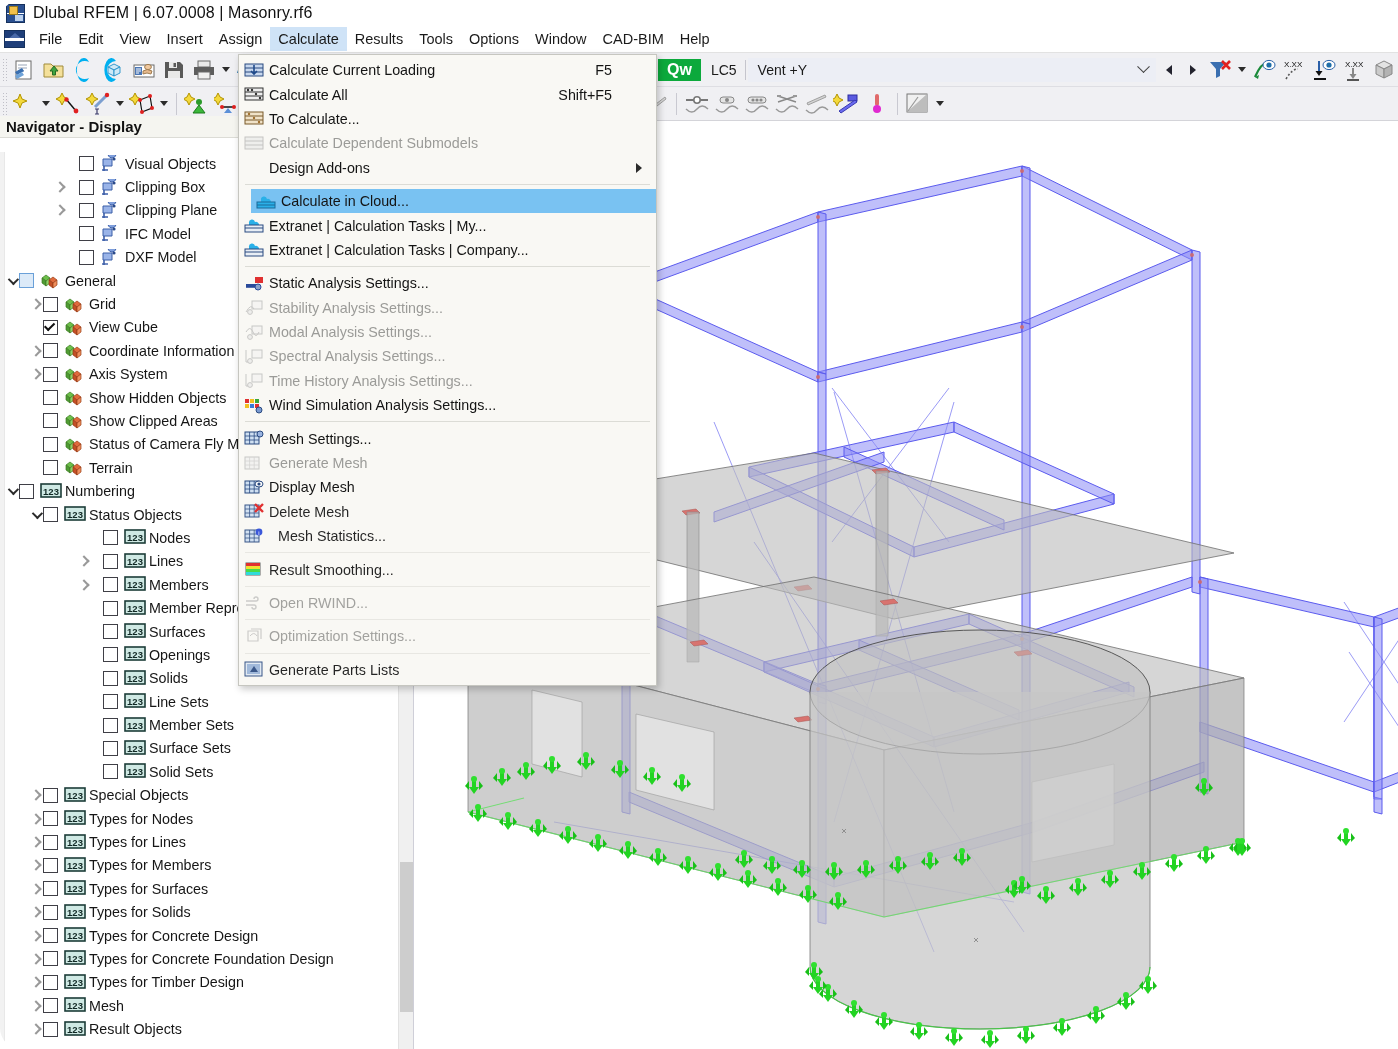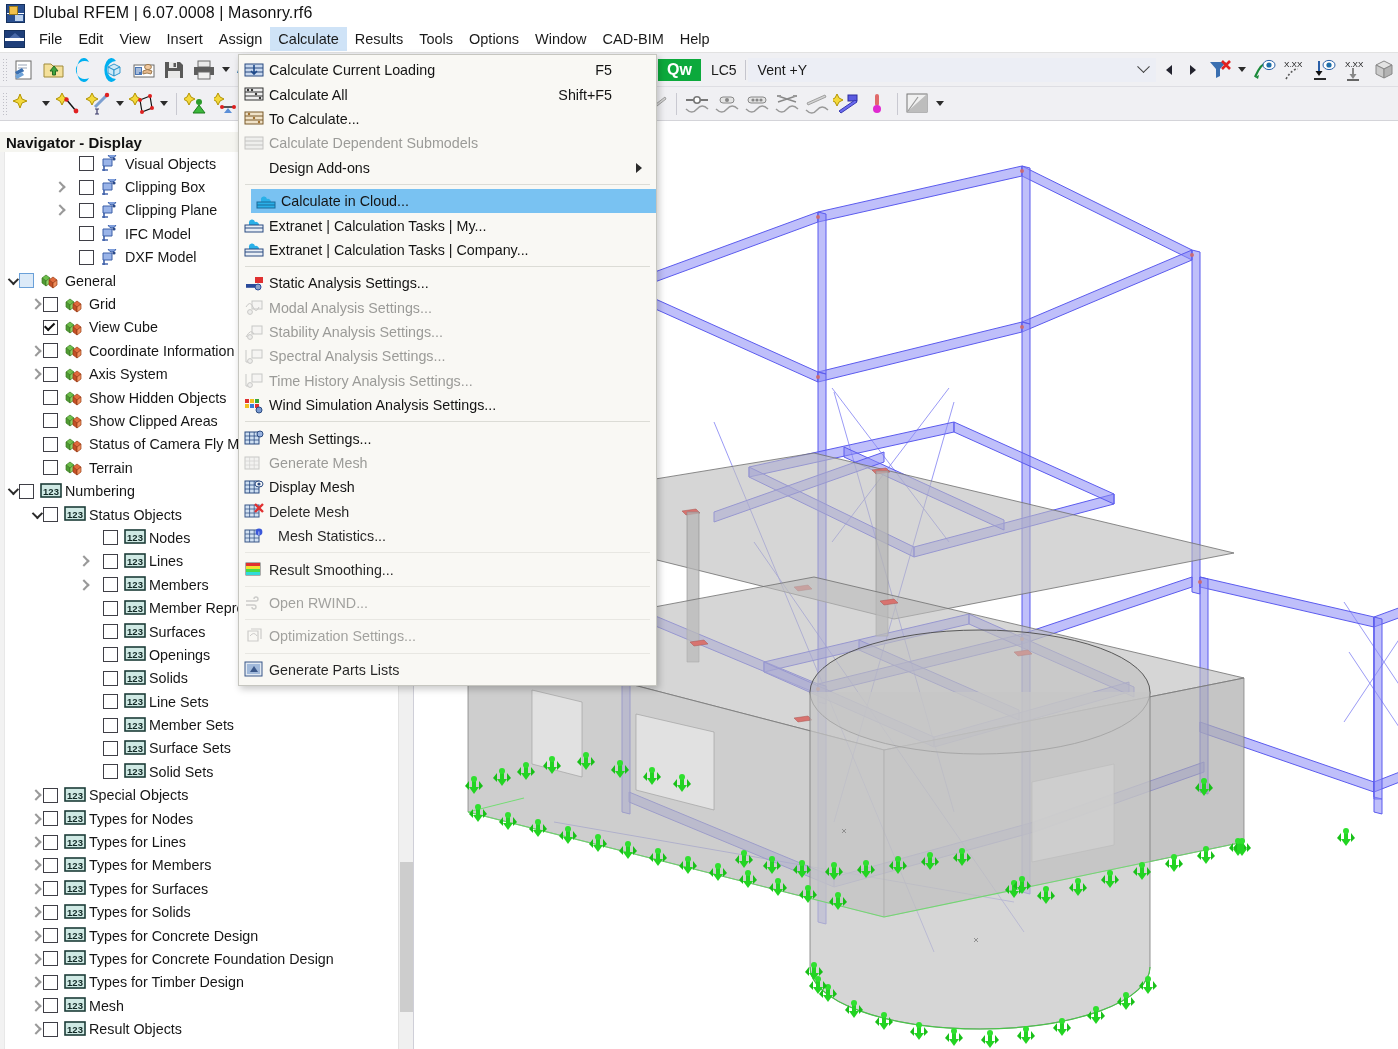--- a/index.html
+++ b/index.html
@@ -3,21 +3,21 @@
 <meta charset="utf-8">
 <style>
   * { box-sizing: border-box; }
   html, body {
     margin: 0; padding: 0;
     width: 1398px; height: 1049px;
     overflow: hidden;
     font-family: "Liberation Sans", sans-serif;
     background: #ffffff;
   }
-  #app { position: relative; width: 1398px; height: 1049px; overflow: hidden; background:#fff; }
+  #app { position: relative; width: 1398px; height: 1049px; overflow: hidden; background:#fff;border-radius:21px; }
 
   
   .titlebar {
     position: absolute; left:0; top:0; width:1398px; height:26px;
     background: #ffffff;
     display: flex; align-items: center; padding-left: 6px; gap: 8px;
   }
   .titlebar .app-icon {
     width: 19px; height: 19px; position: relative; flex: 0 0 auto;
     background: linear-gradient(180deg,#2a4f8f 0%,#2a4f8f 46%,#ffffff 46%,#ffffff 54%,#2a4f8f 54%,#2a4f8f 100%);
@@ -87,21 +87,21 @@
   .lc-combo { flex:1 1 auto; height:24px; background:#eceef5; display:flex; align-items:center; min-width:40px;}
   .lc-chevron { width:26px; height:24px; display:flex; align-items:center; justify-content:center; }
   .lc-chevron::after { content:""; width:8px; height:8px; border-right:1.6px solid #444;
         border-bottom:1.6px solid #444; transform:rotate(45deg) translate(-2px,-2px); }
   .navbtn { width:22px; height:24px; display:flex; align-items:center; justify-content:center; }
   .navbtn.prev::after { content:""; border-top:5px solid transparent; border-bottom:5px solid transparent; border-right:6px solid #23232e; }
   .navbtn.next::after { content:""; border-top:5px solid transparent; border-bottom:5px solid transparent; border-left:6px solid #23232e; }
 
   
   .navigator-header {
-    position:absolute; left:0; top:132px; width:240px; height:22px;
+    position:absolute; left:0; top:116px; width:240px; height:22px;
     background:#f5f5f0; border-bottom:1px solid #dcdcd6;
     display:flex; align-items:center; padding-left:6px;
     font-size:15px; font-weight:bold; color:#111;
   }
   .navigator {
     position:absolute; left:0; top:152px; width:400px; height:897px;
     background:#ffffff; overflow:hidden;
   }
   .nav-leftstrip { position:absolute; left:0; top:0; width:5px; height:100%; background:#f2f2f2; border-right:1px solid #e8e8e8;}
   .nrow { position:relative; height:23.4px; display:flex; align-items:center; white-space:nowrap; }
@@ -1377,35 +1377,35 @@
               <rect x="11" y="2" width="8" height="6" fill="#e03030"></rect>
               <circle cx="14" cy="12" r="3" fill="#8aa0c8" stroke="#2a4a9a"></circle>
             </svg>
           </div>
           <div class="dlabel">Static Analysis Settings...</div>
         </div>
         <div class="ditem disabled">
           <div class="dicon" style="opacity: 0.55;">
             <svg width="20" height="17" viewBox="0 0 20 17">
               <rect x="8" y="2" width="10" height="8" fill="#f2f2f2" stroke="#a0a0a0"></rect>
+              <path d="M2 13 q5-9 8-3" stroke="#a0a0a0" fill="none"></path>
+              <circle cx="6" cy="13" r="2.4" fill="#e6e6e6" stroke="#a0a0a0"></circle>
+            </svg>
+          </div>
+          <div class="dlabel">Stability Analysis Settings...</div>
+        </div>
+        <div class="ditem disabled">
+          <div class="dicon" style="opacity: 0.55;">
+            <svg width="20" height="17" viewBox="0 0 20 17">
+              <rect x="8" y="2" width="10" height="8" fill="#f2f2f2" stroke="#a0a0a0"></rect>
               <path d="M2 8 q4-7 7 0 q3 7 6 0" stroke="#a0a0a0" fill="none"></path>
               <circle cx="6" cy="13" r="2.4" fill="#e6e6e6" stroke="#a0a0a0"></circle>
             </svg>
           </div>
           <div class="dlabel">Modal Analysis Settings...</div>
-        </div>
-        <div class="ditem disabled">
-          <div class="dicon" style="opacity: 0.55;">
-            <svg width="20" height="17" viewBox="0 0 20 17">
-              <rect x="8" y="2" width="10" height="8" fill="#f2f2f2" stroke="#a0a0a0"></rect>
-              <path d="M2 13 q5-9 8-3" stroke="#a0a0a0" fill="none"></path>
-              <circle cx="6" cy="13" r="2.4" fill="#e6e6e6" stroke="#a0a0a0"></circle>
-            </svg>
-          </div>
-          <div class="dlabel">Stability Analysis Settings...</div>
         </div>
         <div class="ditem disabled">
           <div class="dicon" style="opacity: 0.55;">
             <svg width="20" height="17" viewBox="0 0 20 17">
               <rect x="8" y="2" width="10" height="8" fill="#f2f2f2" stroke="#a0a0a0"></rect>
               <path d="M2 2 v12 h6" stroke="#a0a0a0" fill="none"></path>
               <circle cx="6" cy="13" r="2.4" fill="#e6e6e6" stroke="#a0a0a0"></circle>
             </svg>
           </div>
           <div class="dlabel">Spectral Analysis Settings...</div>

